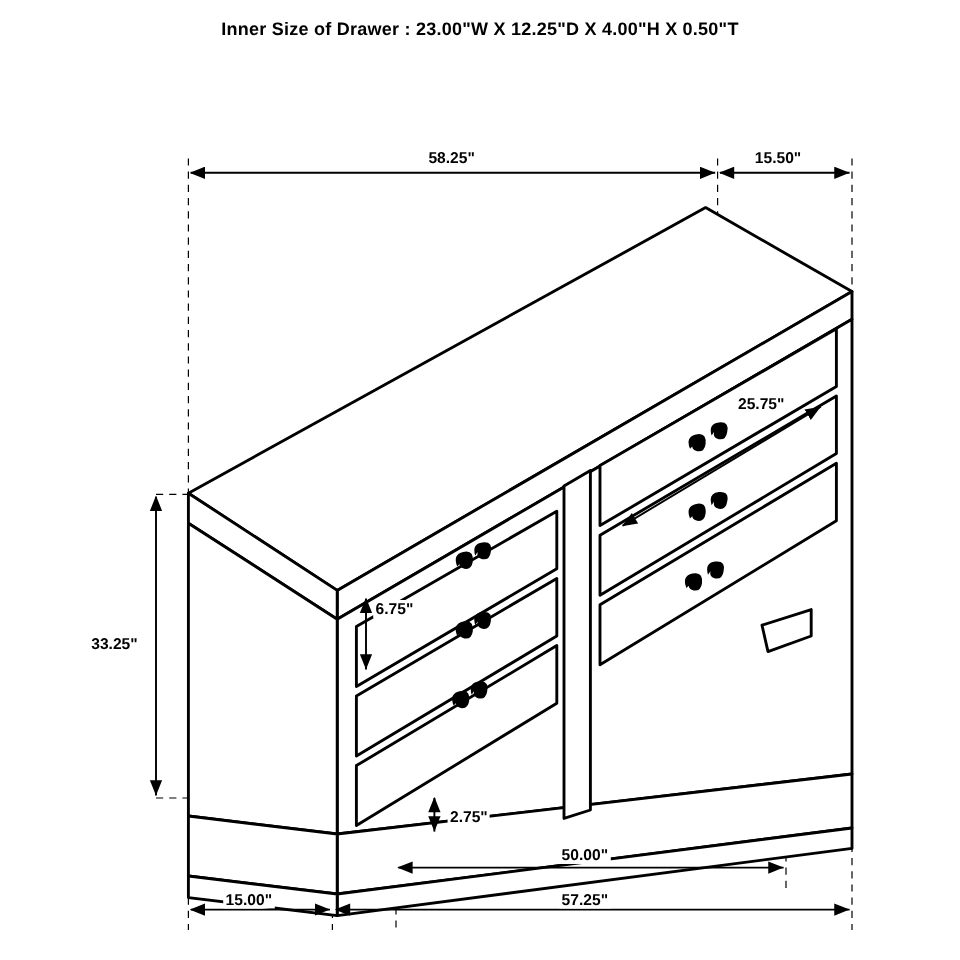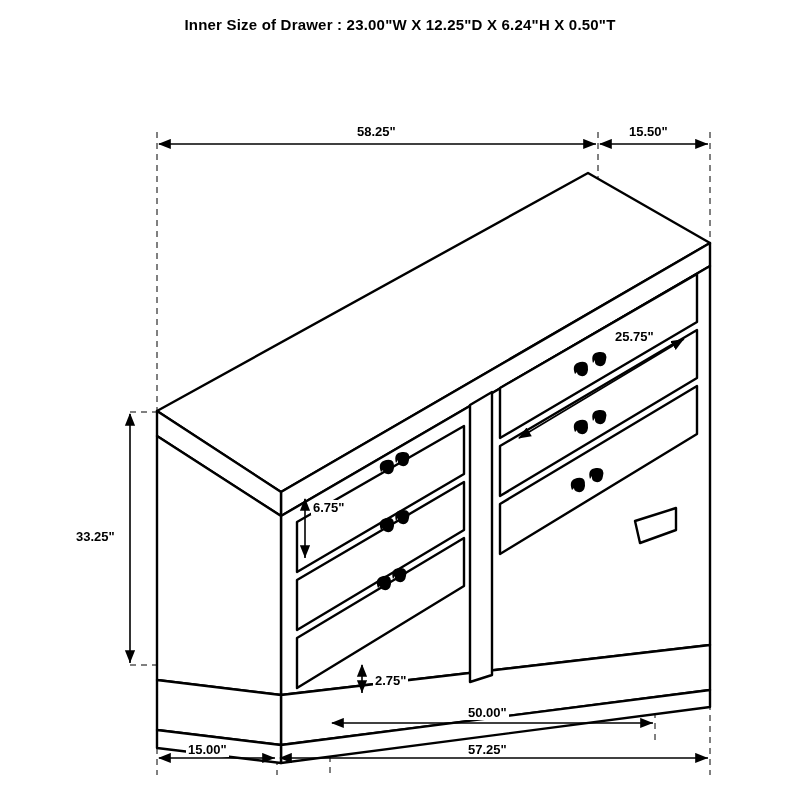--- a/index.html
+++ b/index.html
@@ -43,21 +43,21 @@
     white-space: nowrap;
     background: #ffffff;
     padding: 0 2px;
   }
 </style>
 </head>
 <body>
 
 <div id="diagram-root">
 
-  <div class="title">Inner Size of Drawer : 23.00"W X 12.25"D X 6.24"H X 0.50"T</div>
+  <div class="title">Inner Size of Drawer : 23.00"W X 12.25"D X 4.00"H X 0.50"T</div>
 
   <svg class="canvas" width="800" height="800" viewBox="0 0 800 800">
     <defs>
       <marker id="arrHead" markerWidth="9" markerHeight="9" refX="8" refY="3.2" orient="auto" markerUnits="strokeWidth">
         <path d="M0,0 L8,3.2 L0,6.4 z" fill="#000"></path>
       </marker>
       <marker id="arrTail" markerWidth="9" markerHeight="9" refX="0.6" refY="3.2" orient="auto" markerUnits="strokeWidth">
         <path d="M8,0 L0,3.2 L8,6.4 z" fill="#000"></path>
       </marker>
     </defs>

